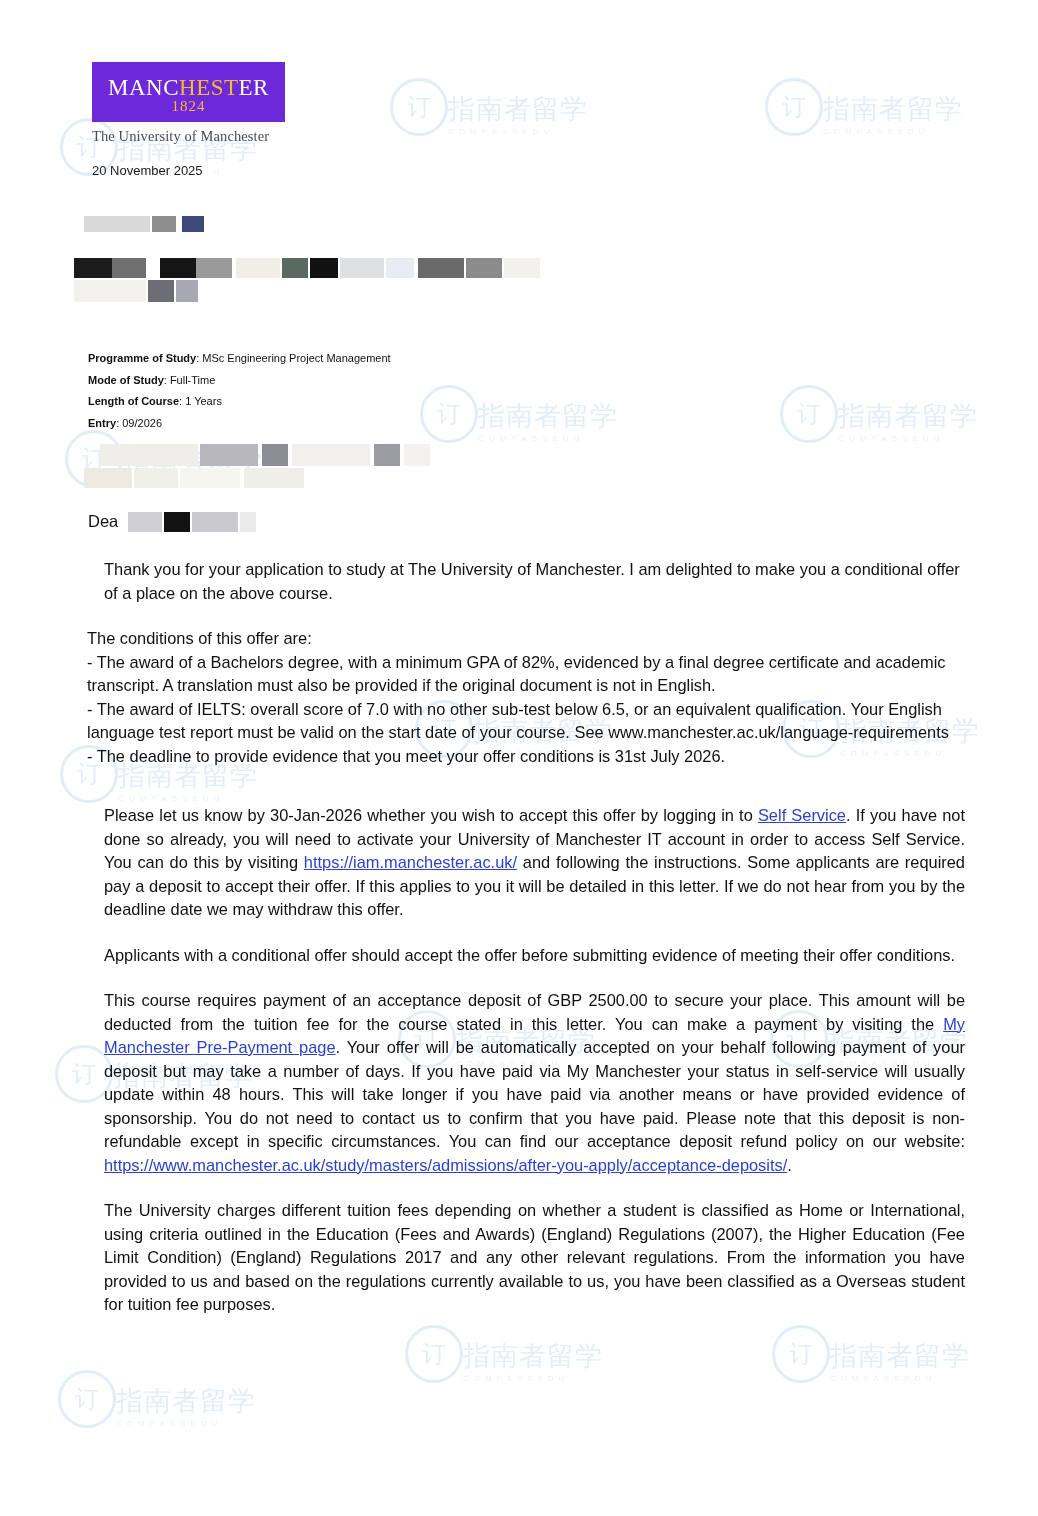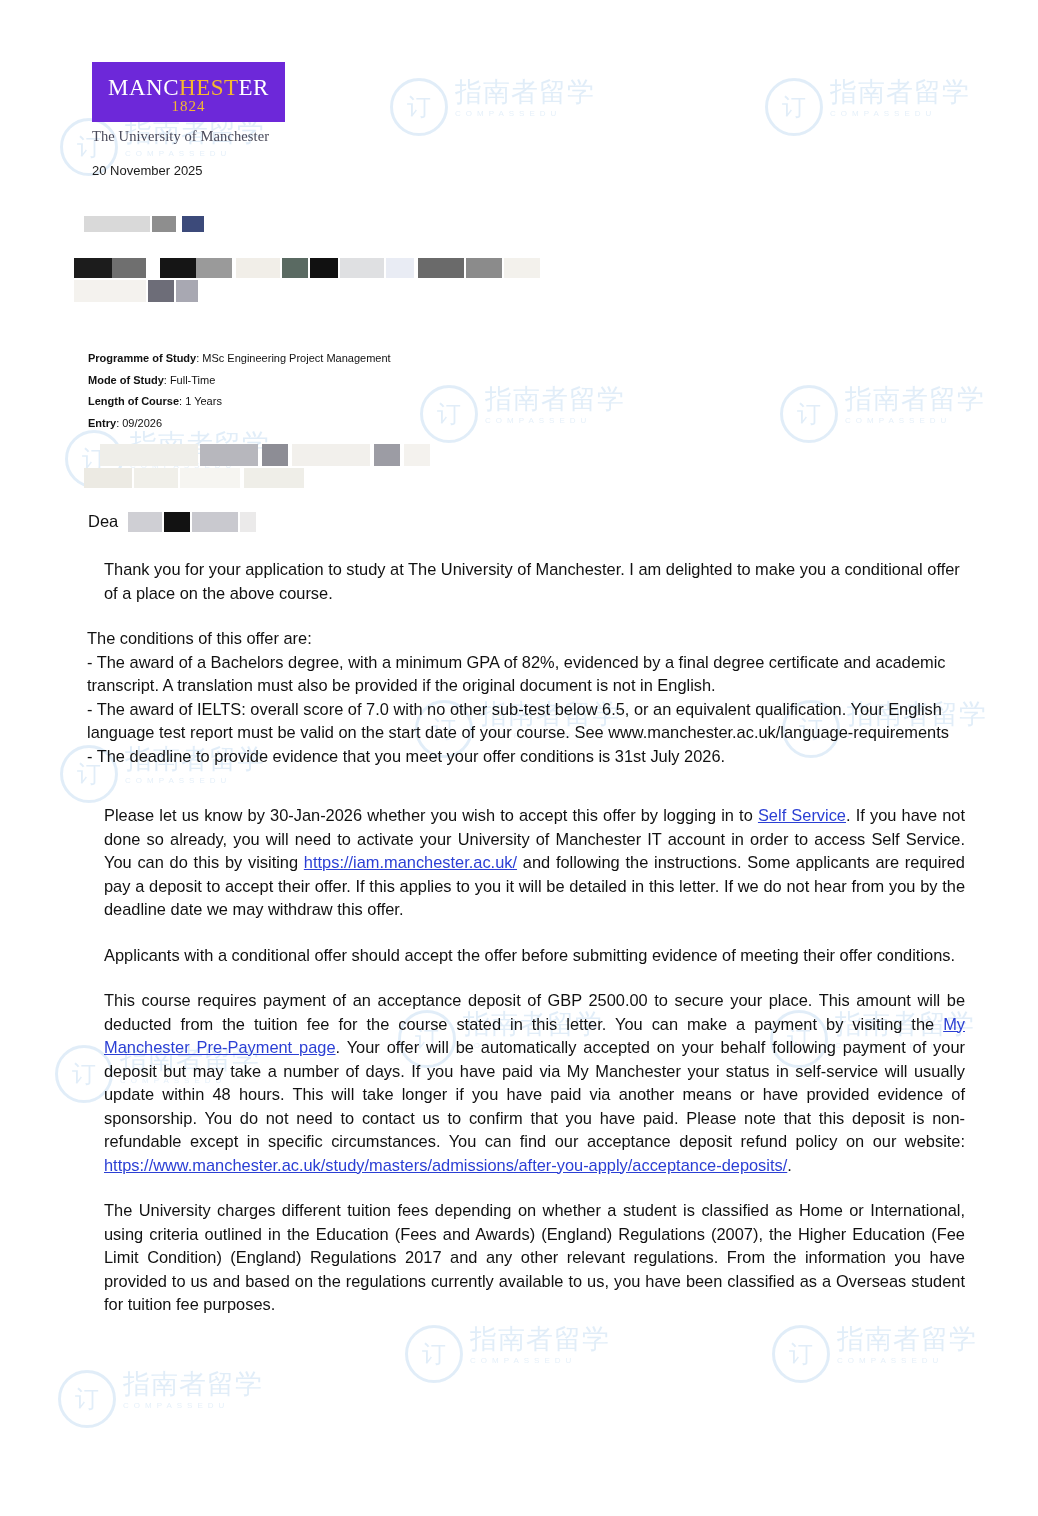--- a/index.html
+++ b/index.html
@@ -125,22 +125,22 @@
   
   .wm {
     position: absolute;
     pointer-events: none;
     user-select: none;
     width: 250px;
     height: 88px;
   }
   .wm .wm-inner {
     display: flex;
-    align-items: flex-start;
-    gap: 7px;
+    align-items: flex-end;
+    gap: 0;
     opacity: 0.30;
   }
   .wm .ring {
     width: 52px;
     height: 52px;
     border-radius: 50%;
     border: 3px solid #9ec6ea;
     position: relative;
     flex: 0 0 auto;
   }

